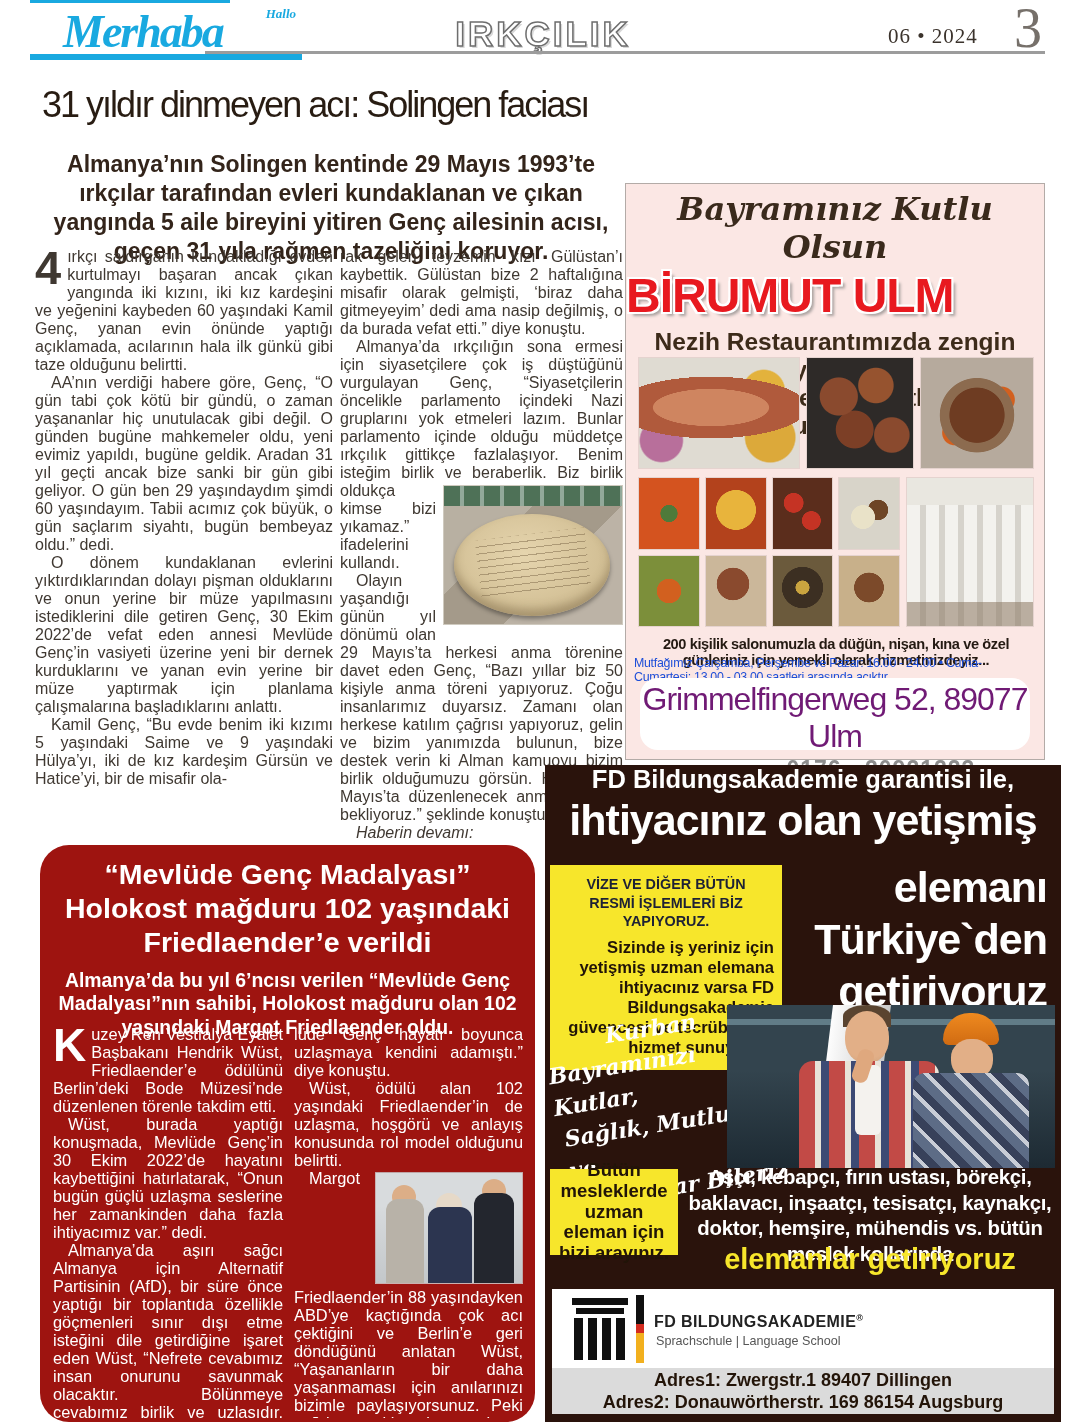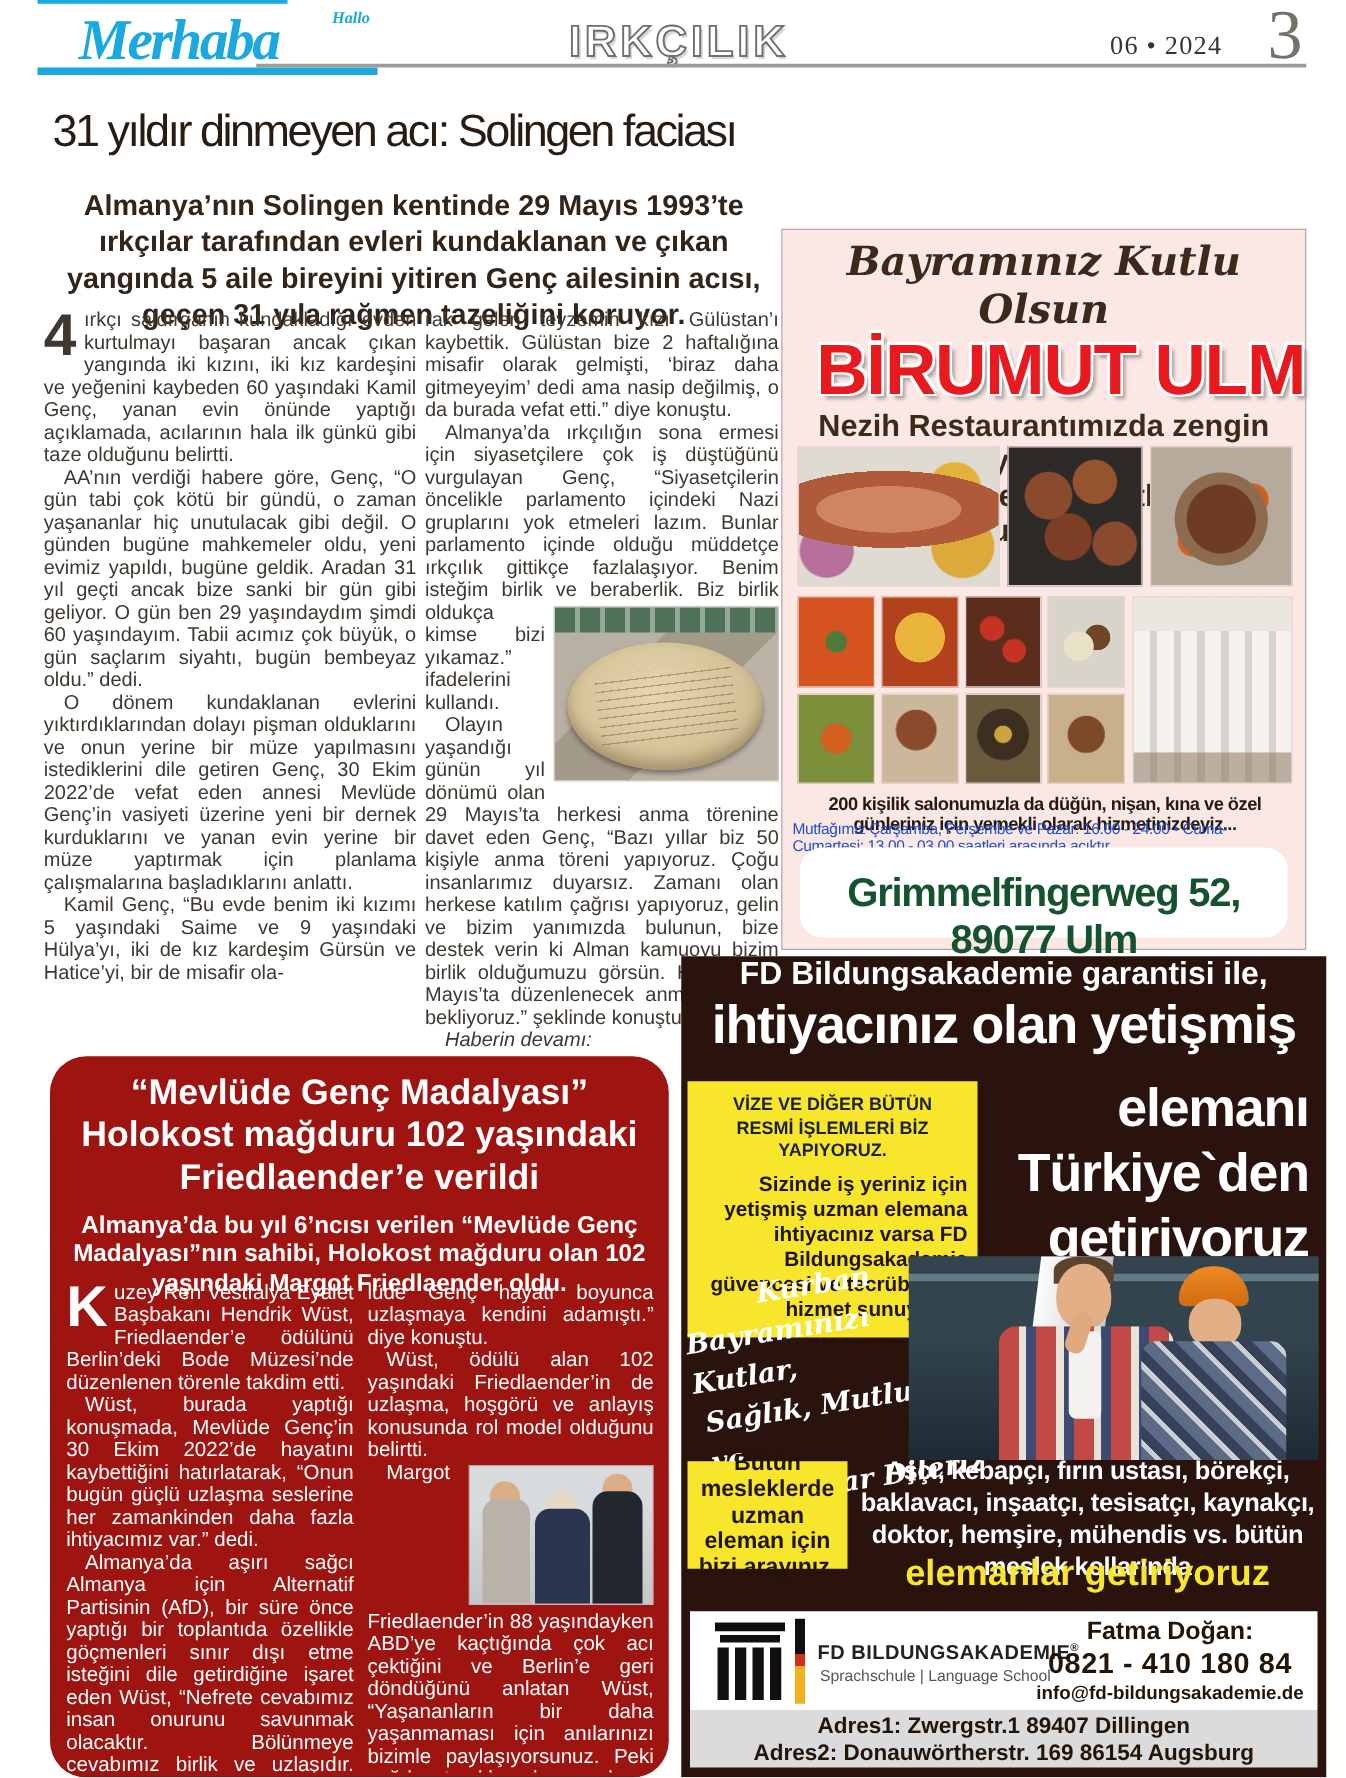--- a/index.html
+++ b/index.html
@@ -49,21 +49,21 @@
               box-shadow:inset 0 -7px 10px rgba(90,70,40,.35),0 3px 4px rgba(0,0,0,.35);}
   .stone-lines{position:absolute;left:34px;top:48px;width:110px;height:60px;opacity:.5;
                transform:rotate(-7deg);
                background:repeating-linear-gradient(180deg,transparent 0 6px,#7c6748 6px 7px);}
 
   
   .birumut{position:absolute;left:625px;top:183px;width:420px;height:577px;
            background:#fbe7e4;border:1px solid #b3aba7;box-sizing:border-box;}
   .b-greeting{margin-top:6px;text-align:center;font-family:"DejaVu Serif",serif;
               font-style:italic;font-weight:bold;font-size:32px;color:#3a2a1c;}
-  .b-name{text-align:right;font-weight:800;font-size:57px;line-height:60px;color:#e8191f;
+  .b-name{text-align:left;font-weight:800;font-size:48px;line-height:60px;color:#e8191f;
           letter-spacing:-1px;
           text-shadow:-2px -2px 0 #fff,2px -2px 0 #fff,-2px 2px 0 #fff,2px 2px 0 #fff,4px 4px 3px #a9a2a0;}
   .b-tagline{text-align:center;font-weight:800;font-size:24.5px;line-height:1.14;color:#3d2b1a;margin-top:2px;}
   .photo-grid{position:absolute;left:12px;top:173px;width:396px;}
   .pr1{display:flex;gap:6px;height:112px;}
   .pr1 > div{border:1px solid #e5d3cf;box-sizing:border-box;}
   .ph-fish{width:162px;background:#dfdbd2;
     background-image:radial-gradient(ellipse 60% 28% at 45% 45%,#cf8560 0 60%,#b05a3c 61% 100%,transparent 100%),
       radial-gradient(circle at 78% 30%,#e3b23c 0 14%,transparent 15%),
       radial-gradient(circle at 82% 72%,#dca93a 0 16%,transparent 17%),
@@ -96,21 +96,21 @@
       repeating-linear-gradient(90deg,#f3f2ee 0 13px,#d6d3cc 13px 19px);
       border:1px solid #e5d3cf;box-sizing:border-box;position:relative;}
   .ph-banquet:after{content:"";position:absolute;left:0;right:0;bottom:0;height:16%;
       background:#8b7760;opacity:.55;}
   .b-caption{position:absolute;left:8px;top:452px;width:404px;text-align:center;
              font-weight:800;font-size:14.6px;letter-spacing:-0.4px;color:#241a12;}
   .b-hours{position:absolute;left:8px;top:472px;width:404px;text-align:left;
            font-size:12.4px;letter-spacing:-0.3px;color:#1d4ed8;}
   .b-addrbox{position:absolute;left:14px;top:494px;width:390px;height:72px;background:#fff;
              border-radius:18px;text-align:center;}
-  .b-addr{font-weight:700;font-size:32px;letter-spacing:-1px;color:#14532d;margin-top:18px;}
+  .b-addr{font-weight:400;font-size:32px;letter-spacing:-1px;color:#701a75;margin-top:3px;}
   .b-resline{margin-top:1px;}
   .b-res{font-weight:bold;font-size:12.5px;color:#8d8d8d;letter-spacing:.5px;}
   .b-phone{font-weight:800;font-size:23px;color:#8d8d8d;letter-spacing:1px;}
 
   
   .fd{position:absolute;left:545px;top:765px;width:516px;height:657px;background:#2a130c;}
   .fd-line1{text-align:center;color:#fff;font-weight:800;font-size:25.5px;}
   .fd-big1{text-align:center;color:#fff;font-weight:800;font-size:43px;letter-spacing:-1px;margin-top:2px;}
   .fd-bigright{position:absolute;right:14px;top:96px;width:300px;text-align:right;color:#fff;
                font-weight:800;font-size:43px;line-height:52px;letter-spacing:-1px;}
@@ -334,25 +334,20 @@
       <div class="m2-body"></div>
     </div>
     <div class="fd-call">Bütün mesleklerde uzman eleman için bizi arayınız.</div>
     <div class="fd-jobs">Aşçı, kebapçı, fırın ustası, börekçi, baklavacı, inşaatçı, tesisatçı, kaynakçı, doktor, hemşire, mühendis vs. bütün meslek kollarında</div>
     <div class="fd-bring">elemanlar getiriyoruz</div>
     <div class="fd-info">
       <div class="fd-logo-icon"></div>
       <div class="fd-flag"></div>
       <div class="fd-logo-name"><span>FD BILDUNGSAKADEMIE</span><span class="fd-logo-reg">®</span></div>
       <div class="fd-logo-sub">Sprachschule | Language School</div>
-      <div class="fd-contact">
-        <div class="fd-cname">Fatma Doğan:</div>
-        <div class="fd-cphone">0821 - 410 180 84</div>
-        <div class="fd-cmail">info@fd-bildungsakademie.de</div>
-      </div>
     </div>
     <div class="fd-addr">
       <div>Adres1: Zwergstr.1 89407 Dillingen</div>
       <div>Adres2: Donauwörtherstr. 169 86154 Augsburg</div>
     </div>
   </div>
 
 </div>
 
 </body></html>

